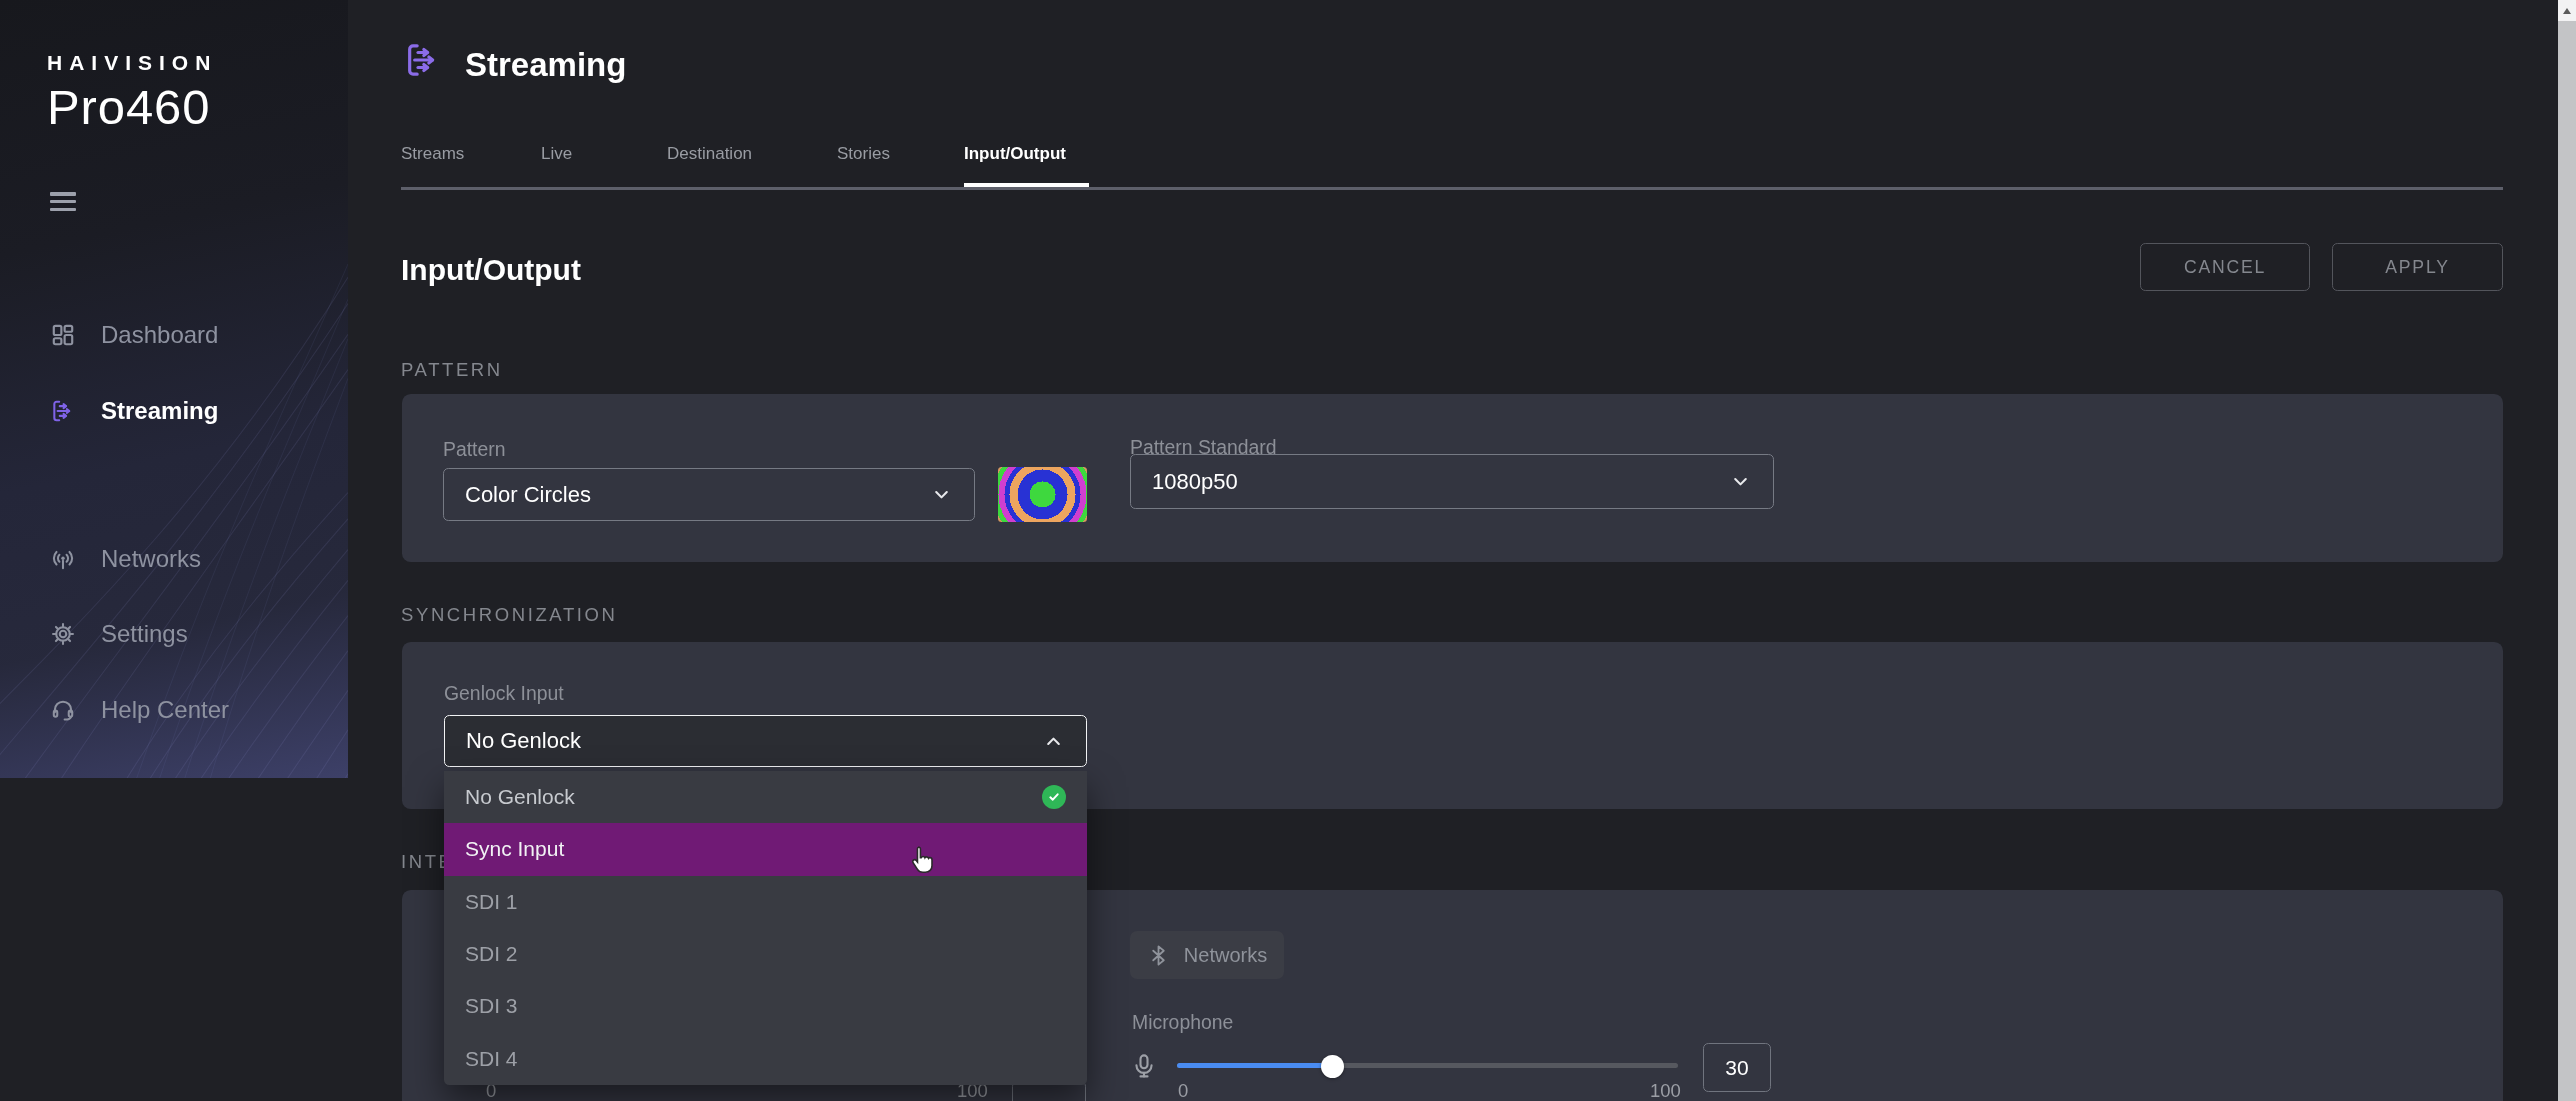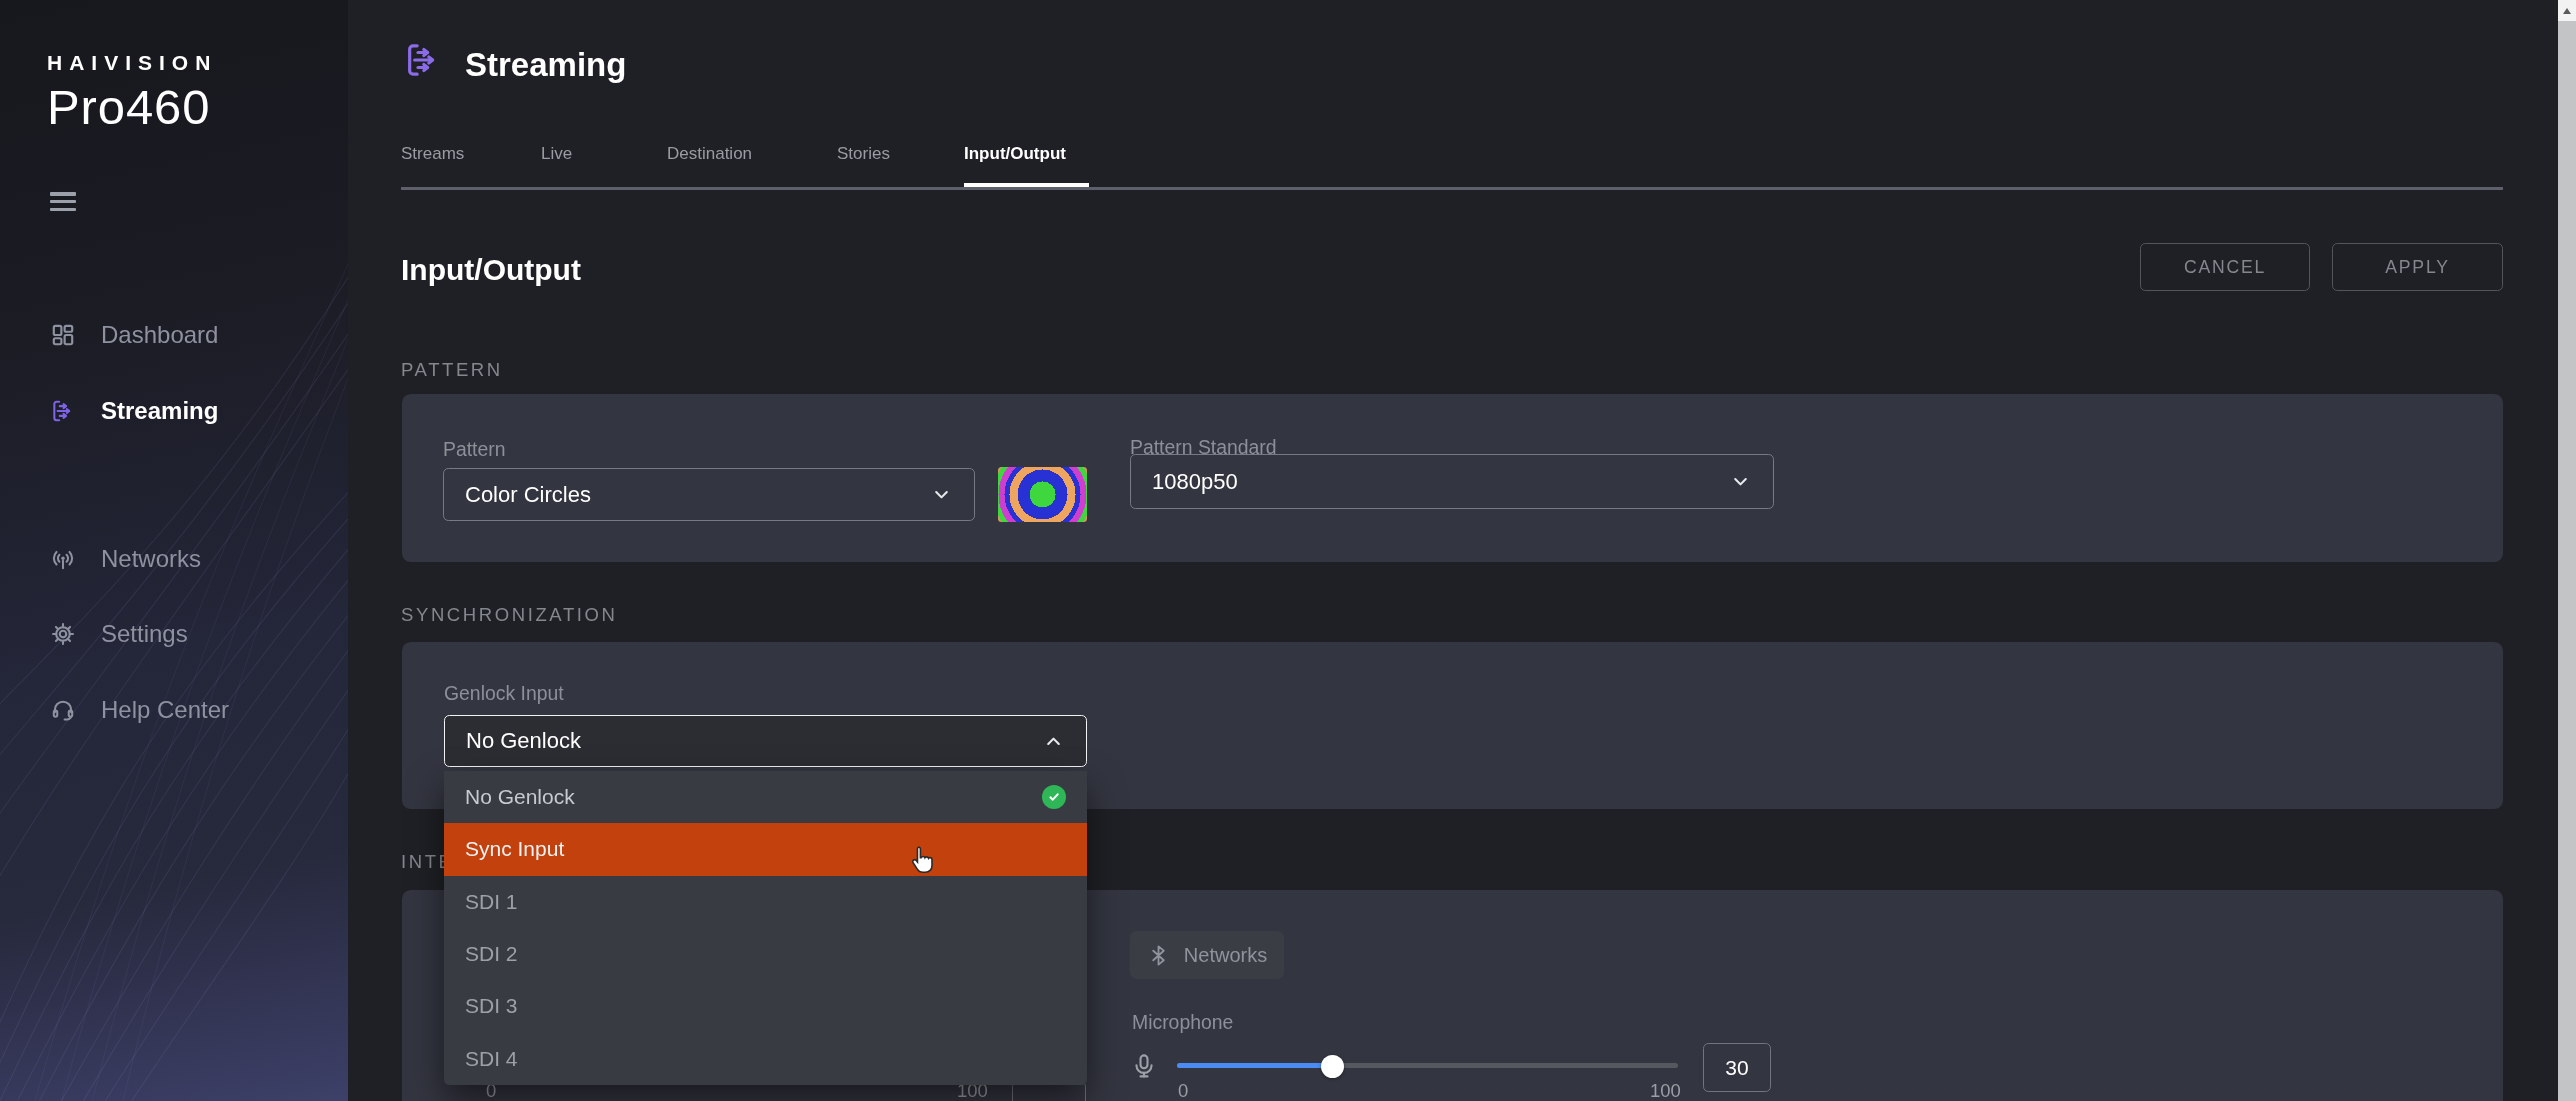--- a/index.html
+++ b/index.html
@@ -7,21 +7,21 @@
   body {
     position:relative; overflow:hidden;
     background:#1f2025;
     font-family:"Liberation Sans","DejaVu Sans",sans-serif;
     color:#fff;
   }
   .abs { position:absolute; }
 
   
   #sidebar {
-    left:0; top:0; width:348px; height:1101px;
+    left:0; top:0; width:348px; height:778px;
     background:linear-gradient(168deg,#17181d 0%,#1b1c24 30%,#242639 58%,#32355380 78%,#3d4068 100%),#1b1c24;
     overflow:hidden;
   }
   #sidebar .waves { position:absolute; left:0; top:0; width:348px; height:1101px; }
   .brand { left:47px; top:51px; }
   .brand-top { font-size:21px; font-weight:bold; letter-spacing:7px; color:#fff; }
   .brand-model { font-size:49px; font-weight:300; color:#fff; margin-top:3.5px; letter-spacing:0.9px; }
   .hamburger { left:50px; top:192px; width:26px; height:19.4px; cursor:pointer; }
   .hamburger div { height:3.5px; background:#9ca0ab; border-radius:0.9px; margin-bottom:4.4px; }
   .nav-item { left:0; width:348px; height:53px; display:flex; align-items:center; padding-left:50px; gap:25px; cursor:pointer; }
@@ -66,21 +66,21 @@
 
   
   .menu {
     left:444px; top:771px; width:643px; height:314px; background:#393b42;
     border-radius:0 0 5.3px 5.3px; z-index:50; display:flex; flex-direction:column;
     box-shadow:0 16px 35px rgba(0,0,0,.5); overflow:hidden;
   }
   .menu-item { flex:1; display:flex; align-items:center; padding:0 21px;
     font-size:21px; color:#9da0a7; cursor:pointer; justify-content:space-between; }
   .menu-item.first { color:#c7cacf; }
-  .menu-item.hover { background:#c2410c; color:#f1f2f4; }
+  .menu-item.hover { background:#701a75; color:#f1f2f4; }
   .check-badge { width:24px; height:24px; border-radius:50%; background:#2fb757;
     display:flex; align-items:center; justify-content:center; }
 
   
   .bt-btn { left:728px; top:41px; width:154px; height:48px; background:#3b3d45;
     border-radius:7px; display:flex; align-items:center; justify-content:center;
     gap:14px; cursor:pointer; color:#8f939b; font-size:20px; }
   .slider-track { height:5.3px; border-radius:2.6px; background:#56585f; }
   .slider-fill { height:5.3px; border-radius:2.6px; background:#4a8cf2; }
   .slider-knob { width:23px; height:23px; border-radius:50%; background:#ffffff;

